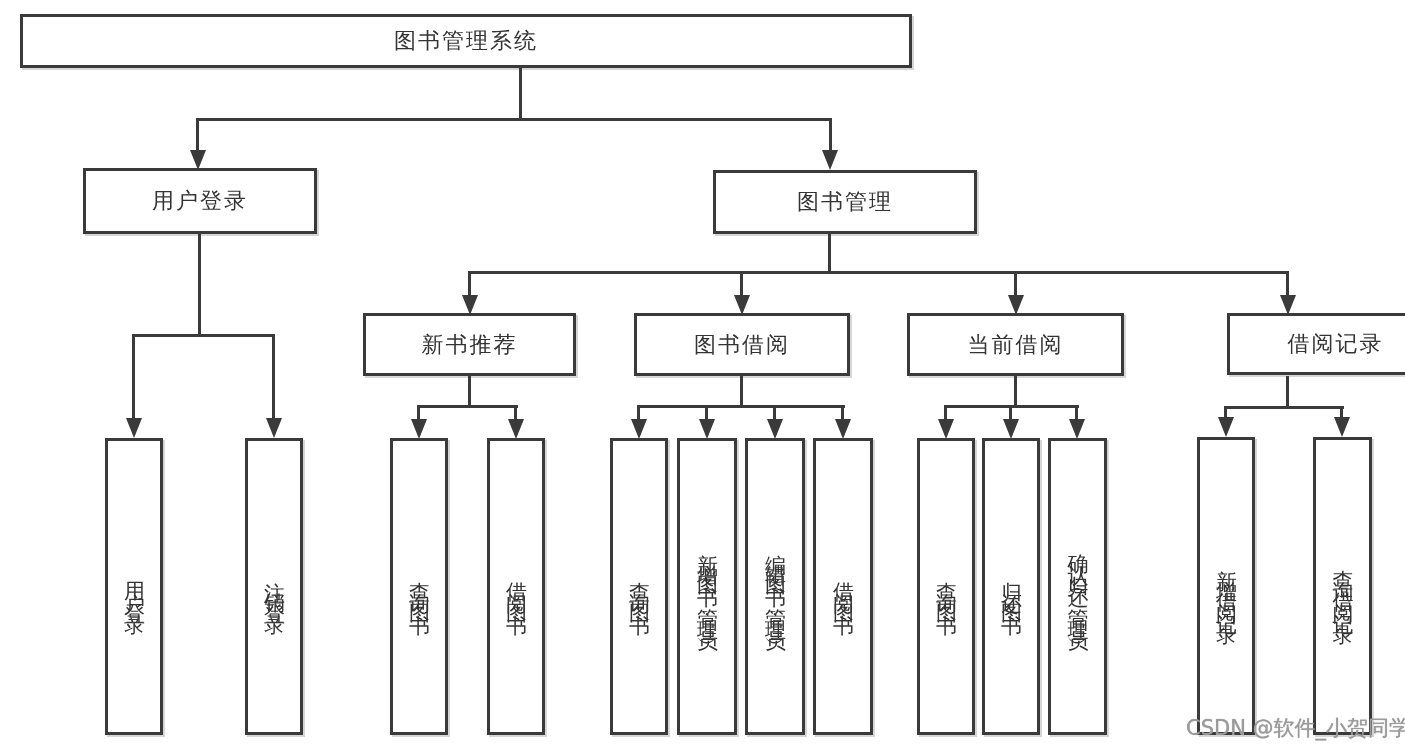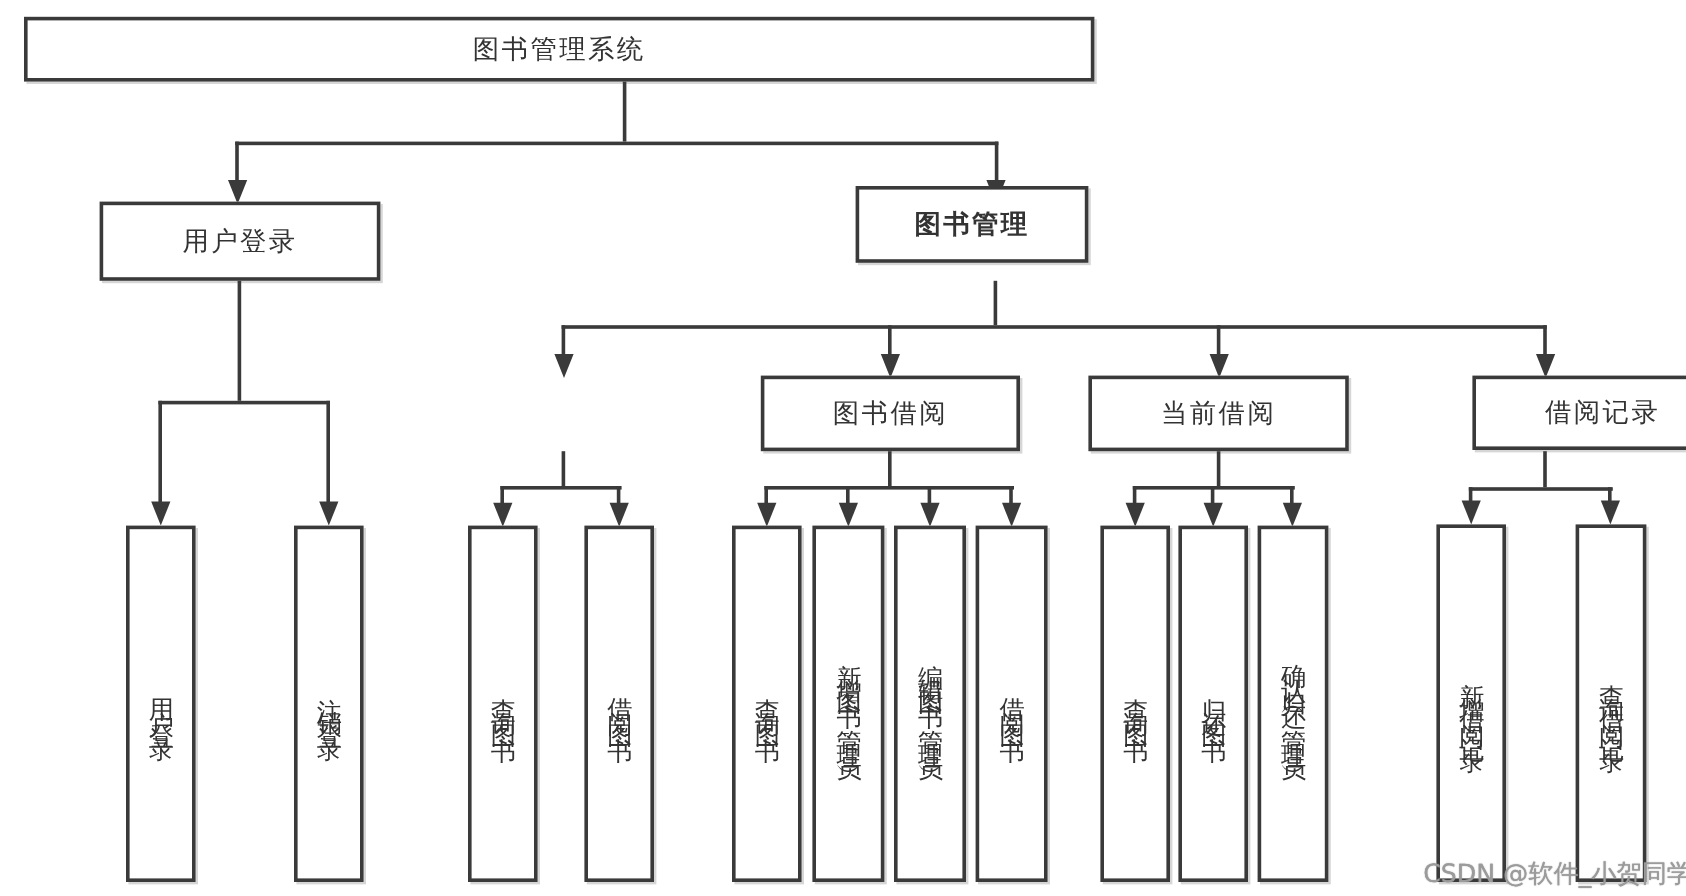--- a/index.html
+++ b/index.html
@@ -72,21 +72,21 @@
   <div class="v" style="left:519px; top:68px; height:50px;"></div>
   <div class="h" style="left:196px; top:118px; width:636px;"></div>
   <div class="v" style="left:196px; top:118px; height:34px;"></div>
   <div class="arrow" style="left:190px; top:150px;"></div>
   <div class="v" style="left:829px; top:118px; height:34px;"></div>
   <div class="arrow" style="left:822px; top:150px;"></div>
 
   <div class="box" style="left:83px; top:168px; width:234px; height:66px;">
     <span>用户登录</span>
   </div>
-  <div class="box" style="left:713px; top:155px; width:194px; height:64px;font-weight:bold;">
+  <div class="box" style="left:713px; top:170px; width:264px; height:64px;">
     <span>图书管理</span>
   </div>
 
   <div class="v" style="left:198px; top:234px; height:100px;"></div>
   <div class="h" style="left:132px; top:334px; width:143px;"></div>
   <div class="v" style="left:132px; top:334px; height:85px;"></div>
   <div class="arrow" style="left:126px; top:418px;"></div>
   <div class="v" style="left:272px; top:334px; height:85px;"></div>
   <div class="arrow" style="left:266px; top:418px;"></div>
 
@@ -94,20 +94,23 @@
   <div class="h" style="left:468px; top:271px; width:821px;"></div>
   <div class="v" style="left:468px; top:271px; height:26px;"></div>
   <div class="arrow" style="left:462px; top:295px;"></div>
   <div class="v" style="left:740px; top:271px; height:26px;"></div>
   <div class="arrow" style="left:734px; top:295px;"></div>
   <div class="v" style="left:1014px; top:271px; height:26px;"></div>
   <div class="arrow" style="left:1008px; top:295px;"></div>
   <div class="v" style="left:1286px; top:271px; height:26px;"></div>
   <div class="arrow" style="left:1280px; top:295px;"></div>
 
+  <div class="box" style="left:363px; top:313px; width:213px; height:63px;">
+    <span>新书推荐</span>
+  </div>
   <div class="box" style="left:634px; top:313px; width:216px; height:63px;">
     <span>图书借阅</span>
   </div>
   <div class="box" style="left:907px; top:313px; width:217px; height:63px;">
     <span>当前借阅</span>
   </div>
   <div class="box" style="left:1179px; top:313px; width:217px; height:62px;margin-left:48px;">
     <span>借阅记录</span>
   </div>
 

